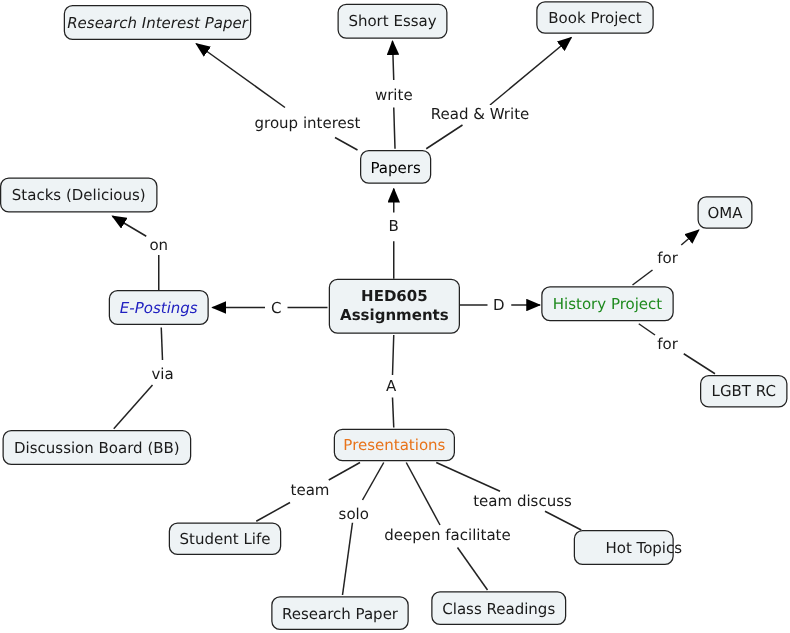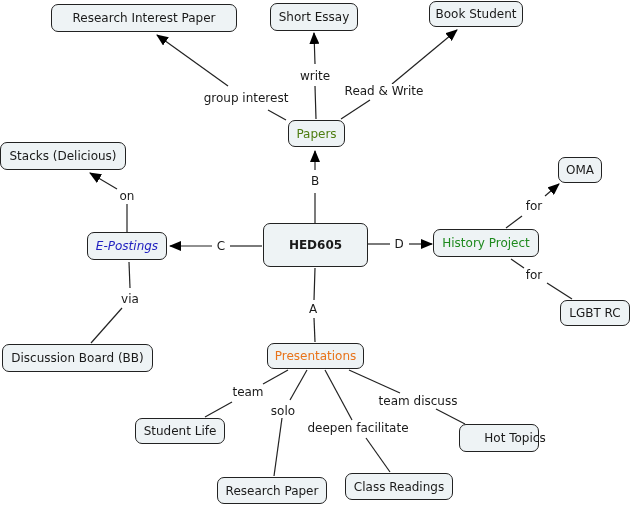--- a/index.html
+++ b/index.html
@@ -67,36 +67,37 @@
     <line x1="325" y1="370" x2="352" y2="420"></line>
     <line x1="366" y1="438" x2="390" y2="472"></line>
 
     <line x1="349" y1="370" x2="400" y2="393"></line>
     <line x1="436" y1="409" x2="465" y2="424"></line>
   </g>
 </svg>
 
 <div class="node main" style="left:263px; top:223px; width:105px; height:44px; flex-direction:column;">
   <span>HED605</span>
+  <span>Assignments</span>
 </div>
 
 <div class="node" style="left:288px; top:120px; width:57px; height:27px;">
-  <span style="color:#4d7c0f;">Papers</span>
+  <span style="color:#000000;">Papers</span>
 </div>
 
-<div class="node" style="left:51px; top:4px; width:186px; height:28px;">
+<div class="node" style="left:51px; top:4px; width:150px; height:28px;font-style:italic;">
   <span>Research Interest Paper</span>
 </div>
 
 <div class="node" style="left:270px; top:3px; width:88px; height:28px;">
   <span>Short Essay</span>
 </div>
 
 <div class="node" style="left:429px; top:1px; width:94px; height:26px;">
-  <span>Book Student</span>
+  <span>Book Project</span>
 </div>
 
 <div class="node" style="left:87px; top:232px; width:80px; height:28px;font-style:italic;">
   <span style="color:#2020c0;">E-Postings</span>
 </div>
 
 <div class="node" style="left:0px; top:142px; width:126px; height:28px;">
   <span>Stacks (Delicious)</span>
 </div>
 

